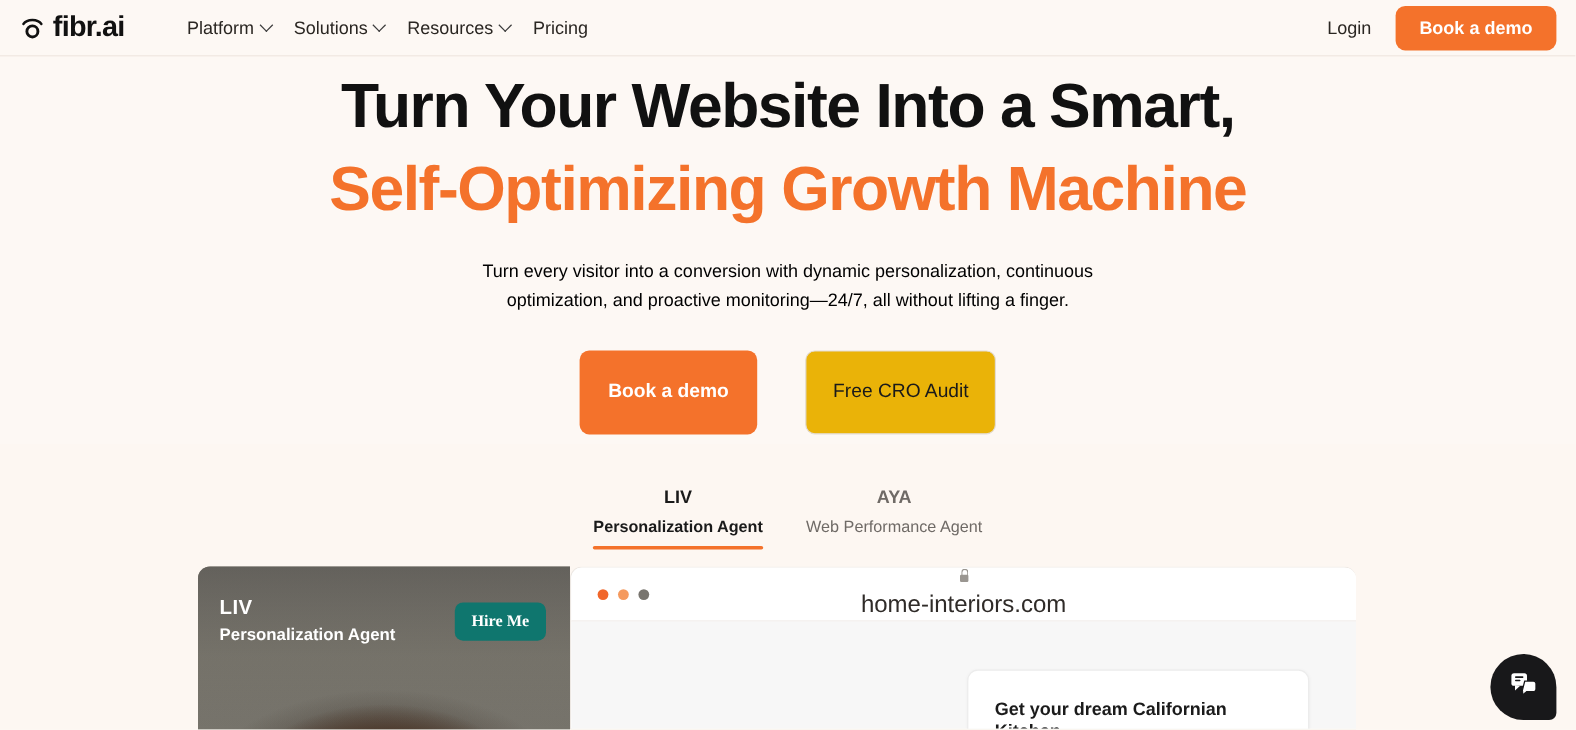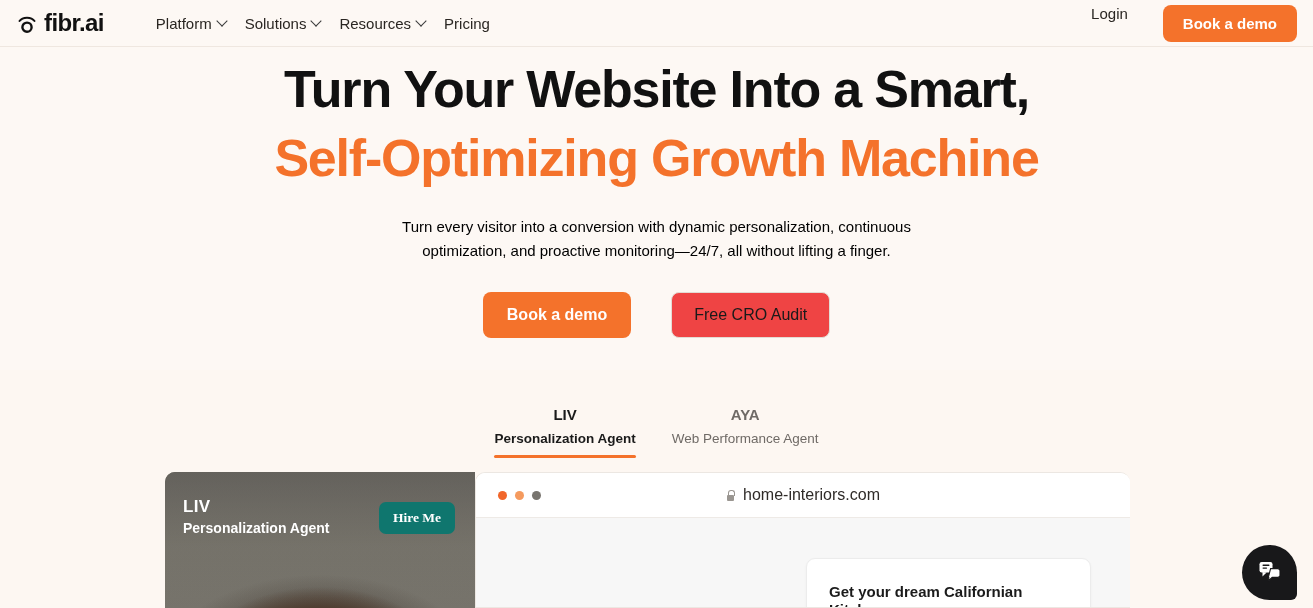--- a/index.html
+++ b/index.html
@@ -12,39 +12,39 @@
   }
   .page { position:relative; width:1313px; height:608px; background:#fdf8f4; }
 
   
   .header {
     position:absolute; top:0; left:0; width:1313px; height:47px;
     background:#fdf8f4;
     border-bottom:1px solid #efe7e0;
     display:flex; align-items:center;
   }
-  .logo { display:flex; align-items:flex-end; margin-left:16px; gap:6px; }
+  .logo { display:flex; align-items:center; margin-left:16px; gap:6px; }
   .logo-mark { width:22px; height:22px; position:relative; }
   .logo-text { font-size:24px; font-weight:700; letter-spacing:-0.6px; color:#111; line-height:1; }
 
   .nav { display:flex; align-items:center; margin-left:52px; gap:18px; }
   .nav-item {
     display:flex; align-items:center; gap:6px;
     font-size:15px; color:#2a2622; cursor:pointer; white-space:nowrap;
   }
   .chev { width:9px; height:9px; display:inline-block; position:relative; top:-2px; }
   .chev::before {
     content:""; position:absolute; left:0; top:0;
     width:7px; height:7px;
     border-right:1.6px solid #3a3a3a; border-bottom:1.6px solid #3a3a3a;
     transform:rotate(45deg);
   }
 
   .header-right {
-    margin-left:auto; display:flex; gap:35px; margin-right:16px;
+    margin-left:auto; display:flex; align-items:center; gap:20px; margin-right:16px;
   }
   .login-link { font-size:15px; color:#2a2622; cursor:pointer; }
   .btn-demo-top {
     background:#f4722b; color:#fff; border:none; border-radius:8px;
     padding:11px 20px; font-size:15px; font-weight:700; cursor:pointer;
     font-family:"Liberation Sans", sans-serif; line-height:1;
   }
 
   
   .hero { position:absolute; top:47px; left:0; width:1313px; text-align:center; }
@@ -57,22 +57,22 @@
     margin-top:22px; font-size:15px; line-height:1.55; color:#000000;
     width:560px; margin-left:auto; margin-right:auto;
   }
   .hero-ctas { margin-top:30px; display:flex; justify-content:center; gap:20px; }
   .btn-primary {
     background:#f4722b; color:#fff; border:none; border-radius:8px;
     padding:14px 24px; font-size:16px; font-weight:600; cursor:pointer;
     font-family:"Liberation Sans", sans-serif; line-height:1;
   }
   .btn-secondary {
-    background:#ef4444; color:#1a1a1a; border:1px solid #e3dcd4; border-radius:8px;
-    padding:14px 22px; font-size:16px; font-weight:400; cursor:pointer;
+    background:#eab308; color:#1a1a1a; border:1px solid #e3dcd4; border-radius:8px;
+    padding:26px 22px; font-size:16px; font-weight:400; cursor:pointer;
     font-family:"Liberation Sans", sans-serif; line-height:1;margin-left:20px;
   }
 
   
   .lower { position:absolute; top:370px; left:0; width:1313px; height:238px; background:#fdf7f2; }
 
   .tabs { display:flex; justify-content:center; gap:0; padding-top:36px; }
   .tab { text-align:center; padding:0 18px; cursor:pointer; position:relative; }
   .tab-code { font-size:15px; font-weight:700; color:#6f6a66; line-height:1.25; }
   .tab-label { font-size:13.5px; color:#6f6a66; margin-top:6px; line-height:1.25; }
@@ -124,21 +124,21 @@
     display:flex; align-items:center; position:relative;
   }
   .dots { display:flex; gap:8px; margin-left:22px; }
   .dot { width:9px; height:9px; border-radius:50%; }
   .dot.d1 { background:#f1662a; }
   .dot.d2 { background:#f59a5e; }
   .dot.d3 { background:#78756f; }
   .url {
     position:absolute; left:0; right:0; text-align:center;
     display:flex; align-items:center; justify-content:center; gap:8px;
-    font-size:16px; color:#2f2b28;
+    font-size:20px; color:#2f2b28;flex-direction:column;
   }
   .lock { width:9px; height:11px; position:relative; display:inline-block; }
   .lock::before {
     content:""; position:absolute; left:1px; bottom:0; width:7px; height:6px;
     background:#9a9691; border-radius:1px;
   }
   .lock::after {
     content:""; position:absolute; left:2.2px; top:0; width:4.6px; height:5px;
     border:1.4px solid #9a9691; border-bottom:none; border-radius:3px 3px 0 0;
   }

